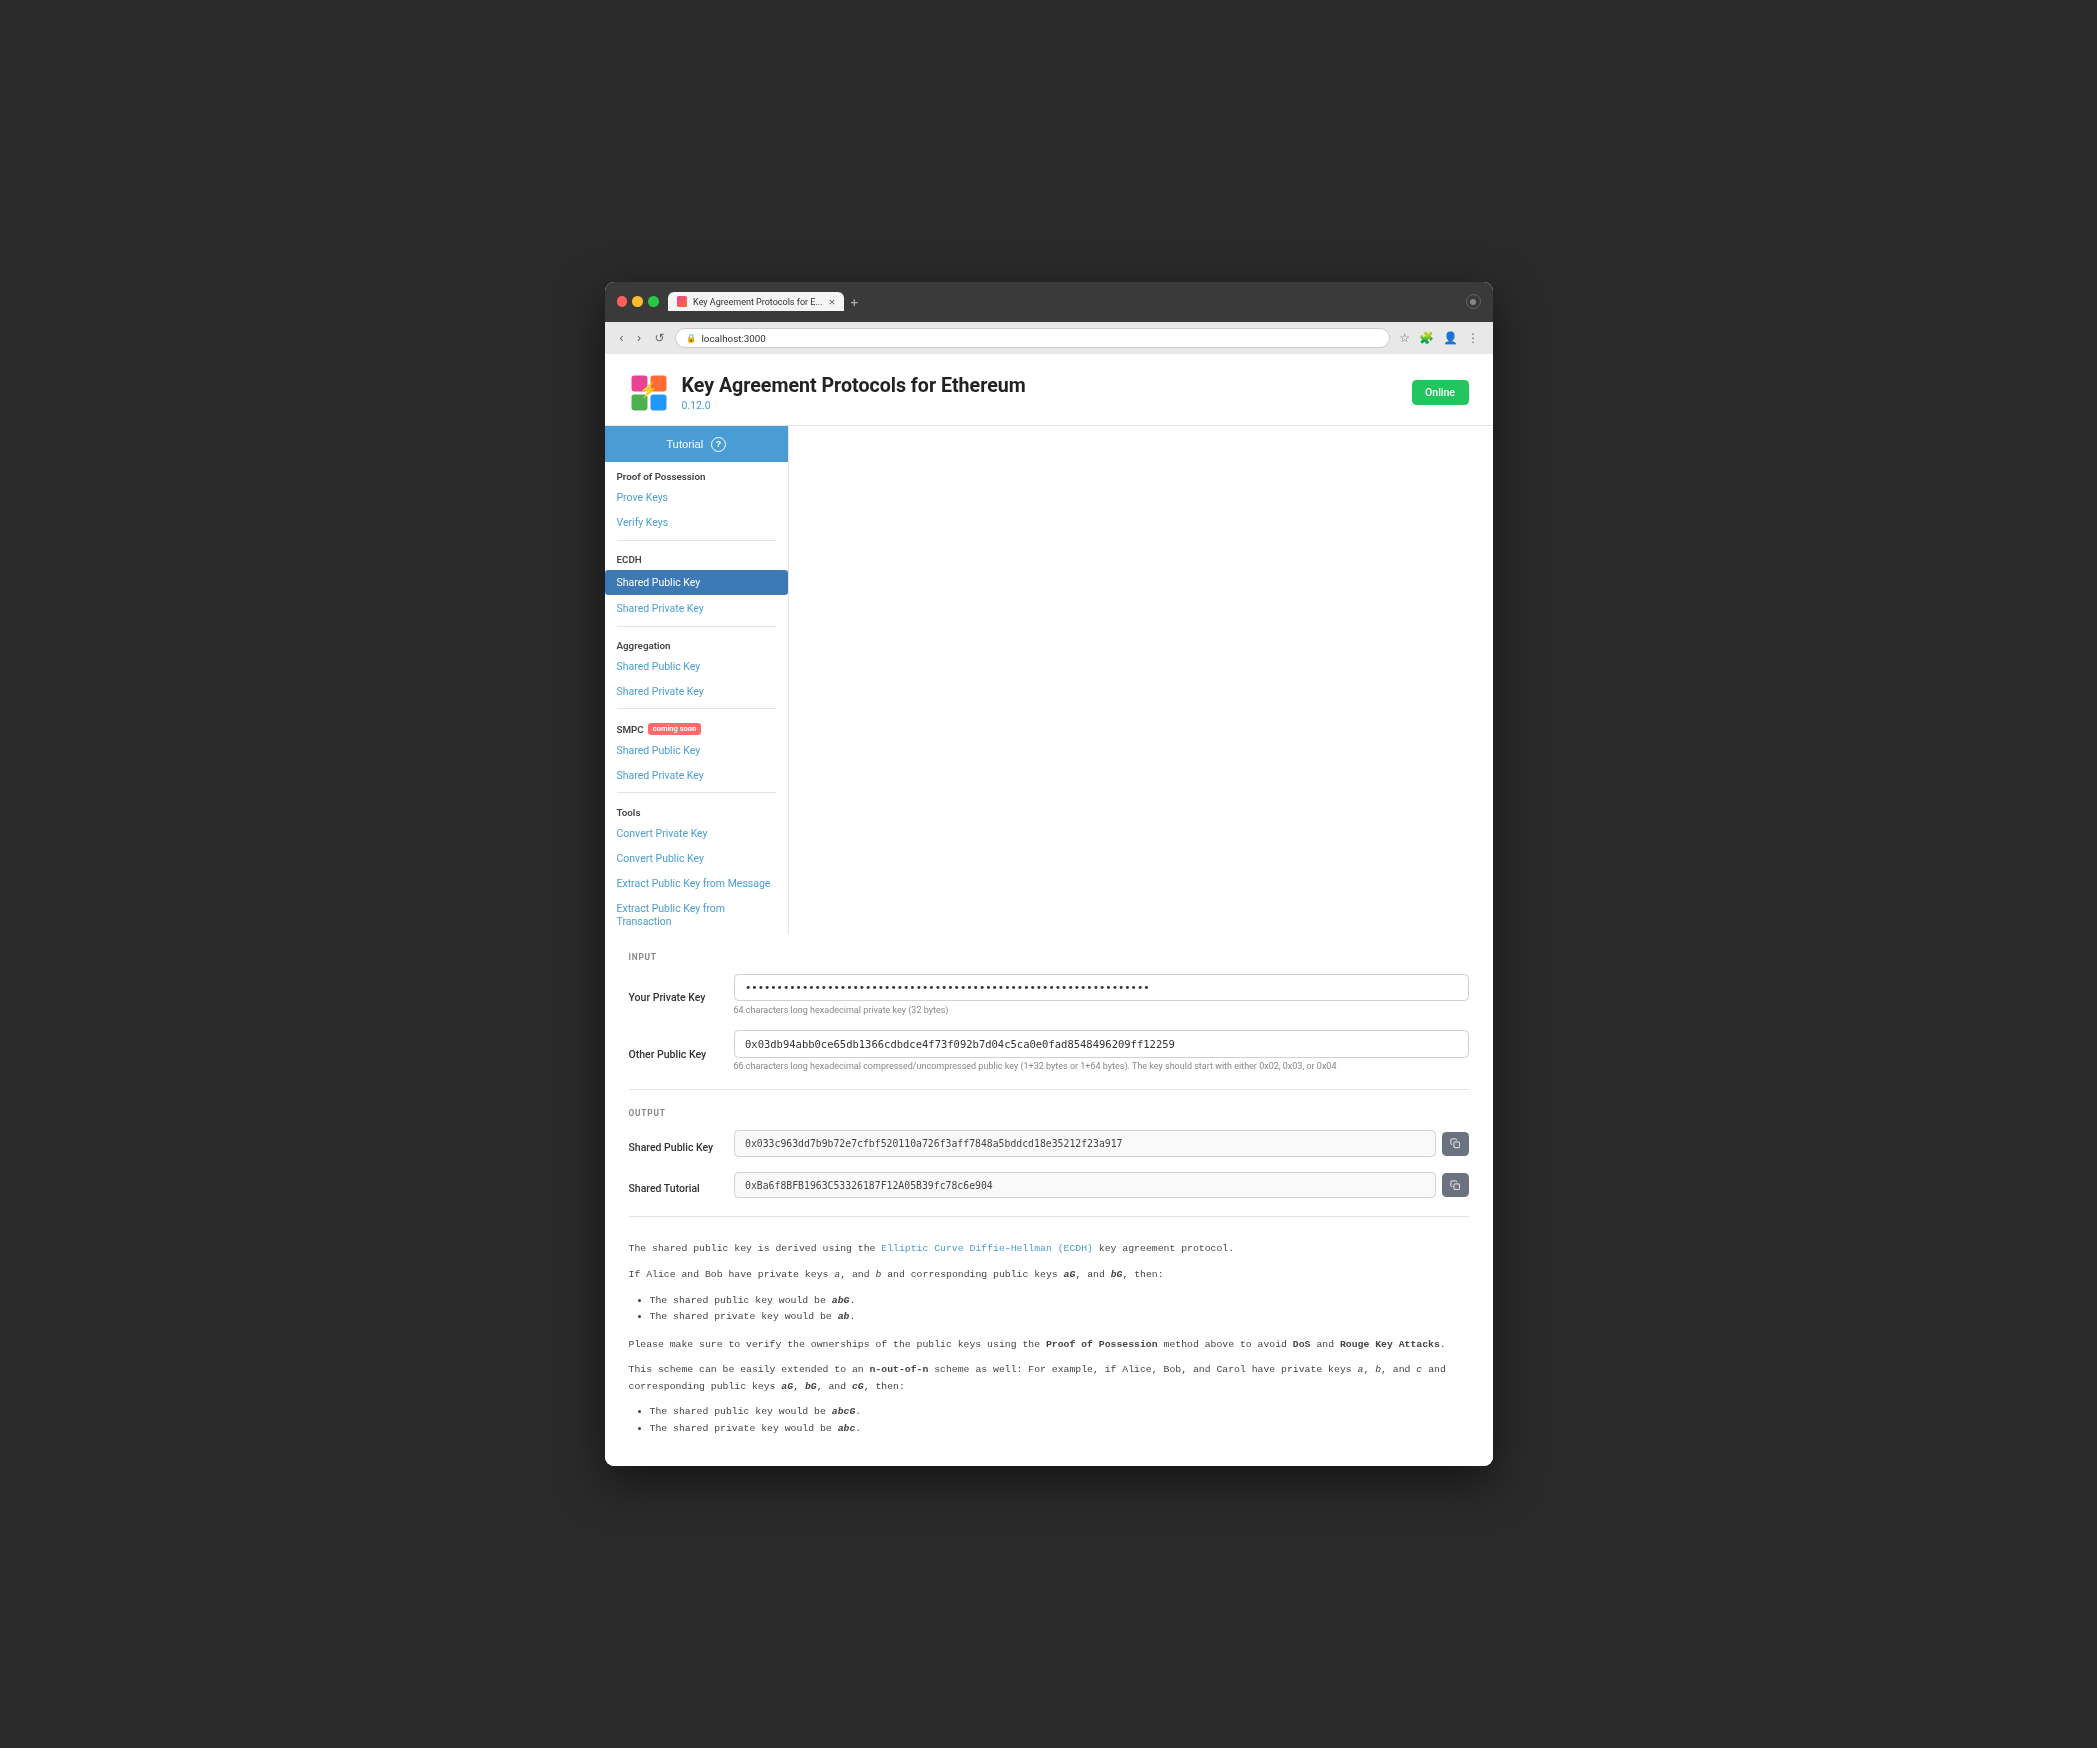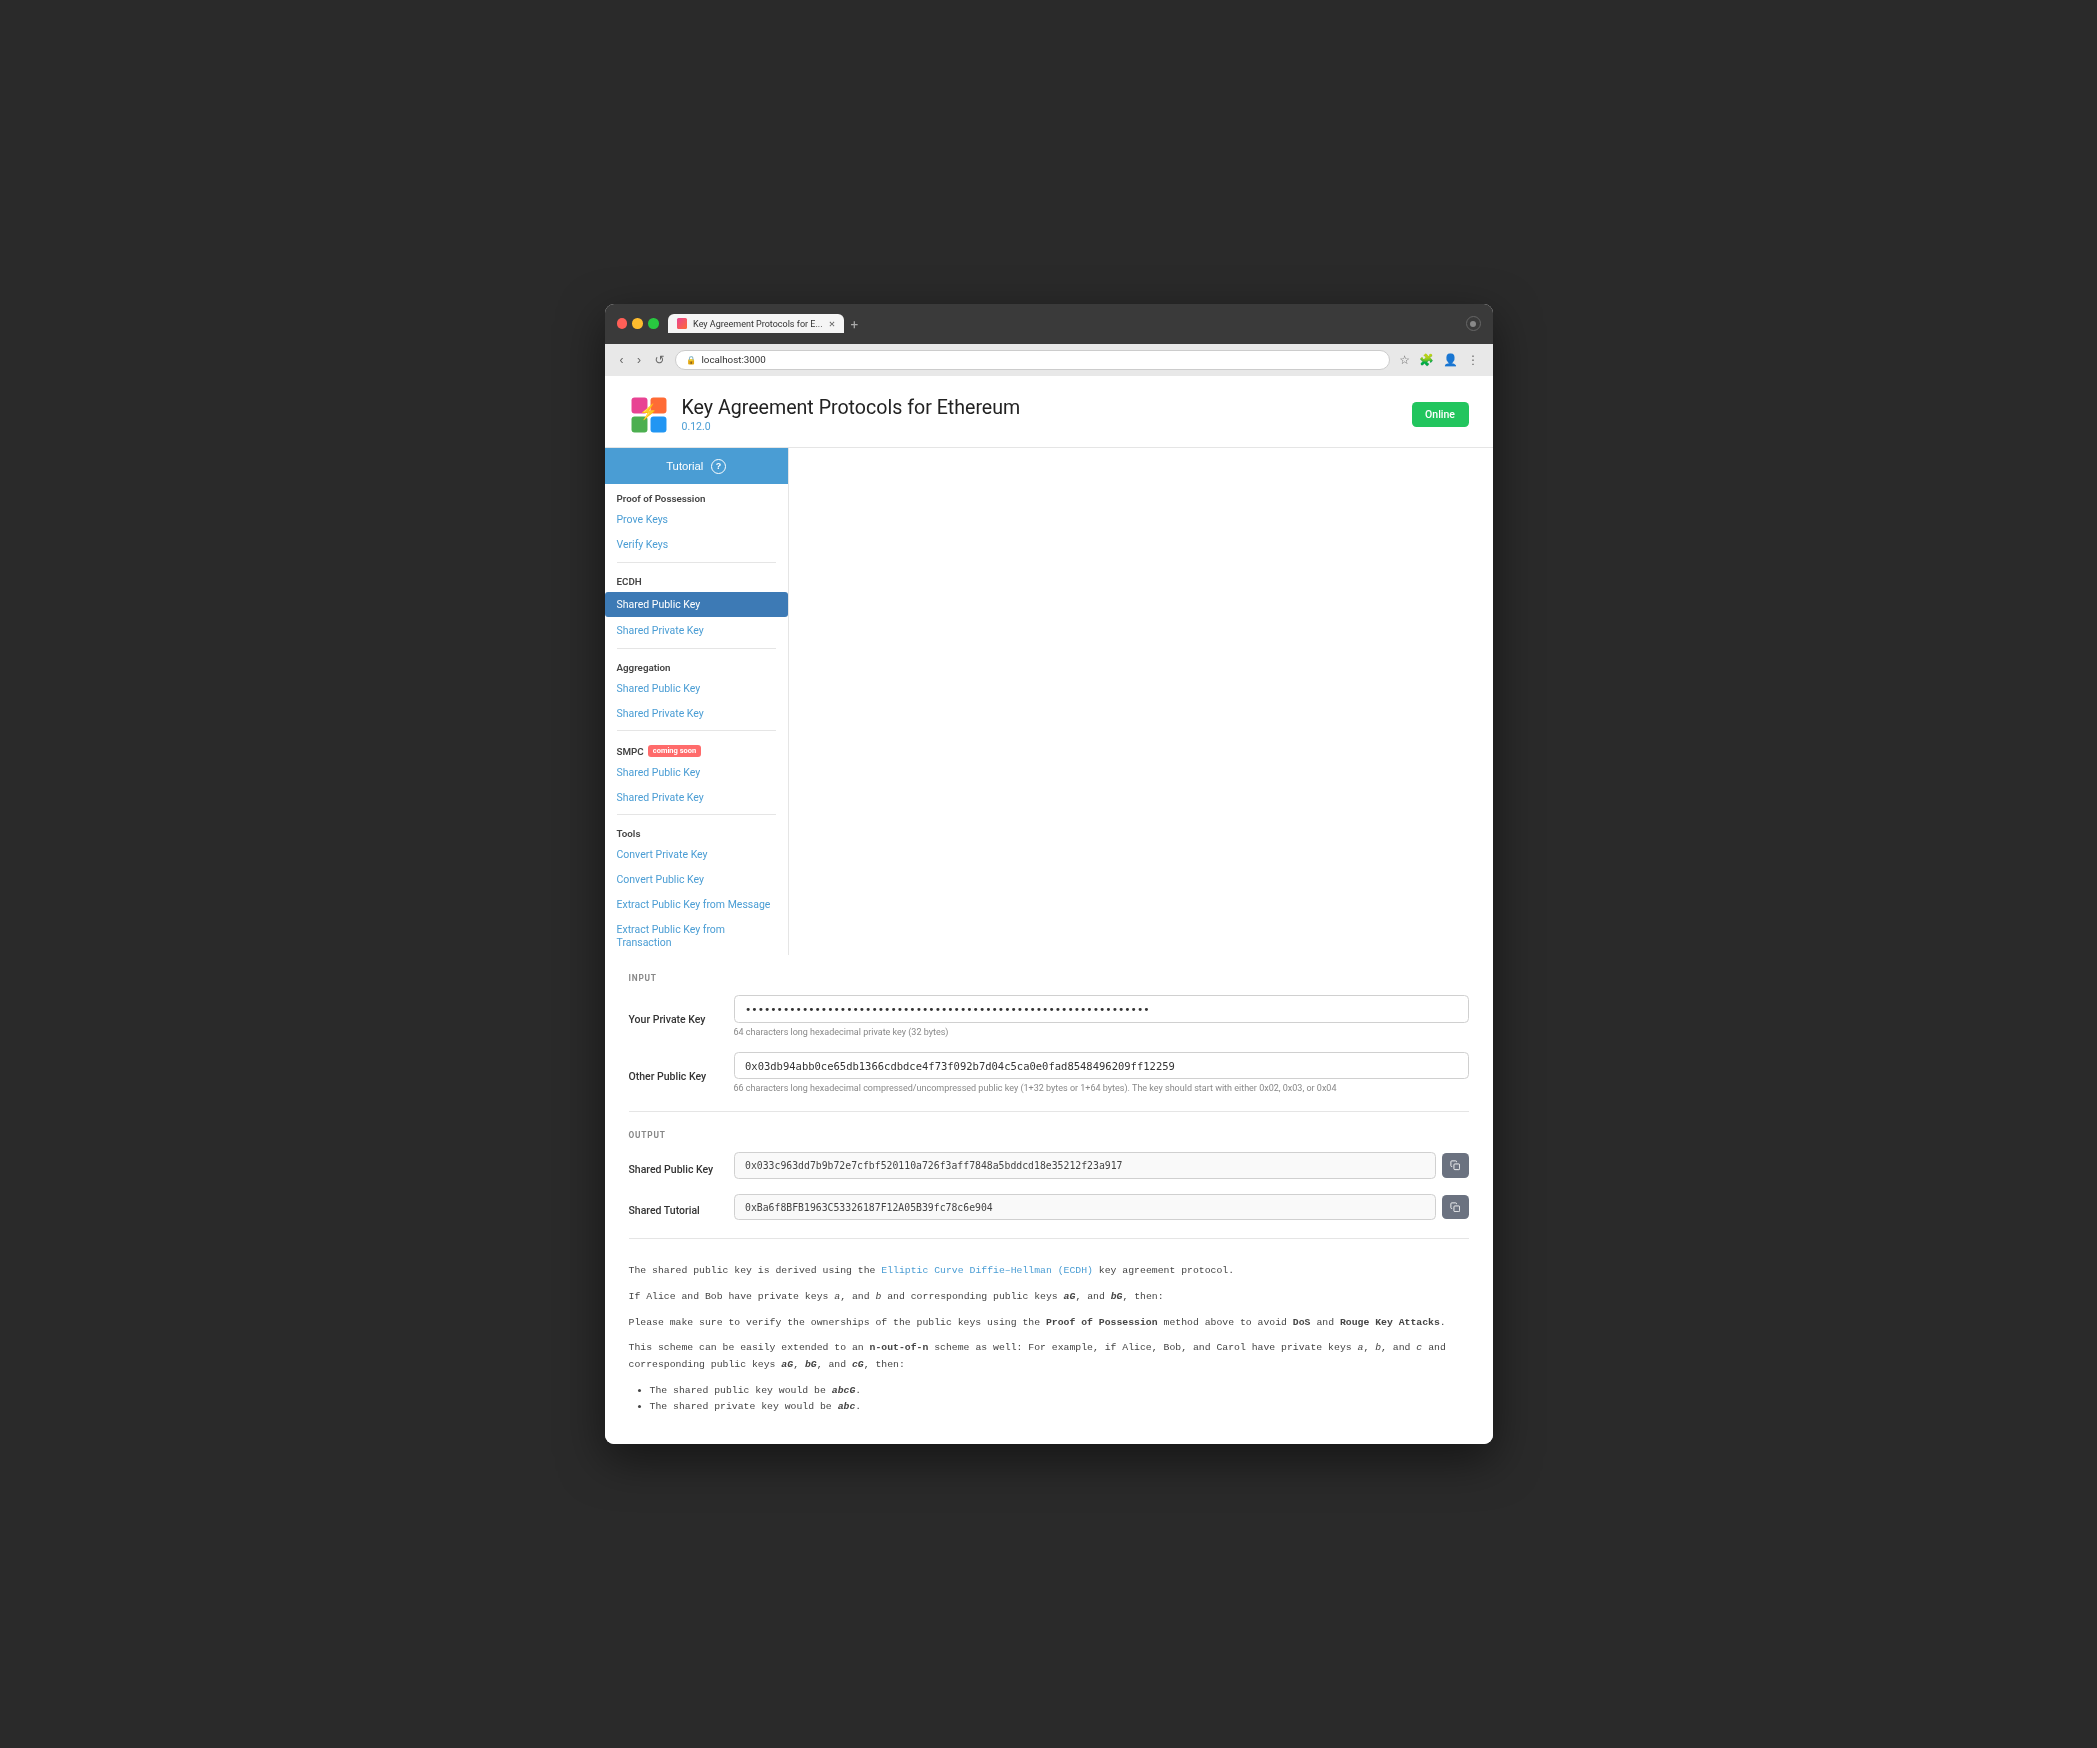--- a/index.html
+++ b/index.html
@@ -134,21 +134,21 @@
       display: flex;
       align-items: center;
       justify-content: center;
     }
     .logo-svg {
       width: 38px;
       height: 38px;
     }
     .header-title h1 {
       font-size: 19.6px;
-      font-weight: 400;
+      font-weight: 700;
       color: #222;
     }
     .header-title .version {
       font-size: 10.5px;
       color: #4a9dd4;
       margin-top: 1.5px;
     }
     .online-badge {
       background: #22c55e;
       color: white;
@@ -501,20 +501,24 @@
 
         <hr class="section-divider">
 
         <div class="info-section">
           <p class="info-text">
             The shared public key is derived using the <a href="#">Elliptic Curve Diffie–Hellman (ECDH)</a> key agreement protocol.
           </p>
           <p class="info-text">
             If Alice and Bob have private keys <em>a</em>, and <em>b</em> and corresponding public keys <strong><em>aG</em></strong>, and <strong><em>bG</em></strong>, then:
           </p>
+          <ul class="info-list">
+            <li>The shared public key would be <strong><em>abG</em></strong>.</li>
+            <li>The shared private key would be <strong><em>ab</em></strong>.</li>
+          </ul>
           <p class="info-text">
             Please make sure to verify the ownerships of the public keys using the <strong>Proof of Possession</strong> method above to avoid <strong>DoS</strong> and <strong>Rouge Key Attacks</strong>.
           </p>
           <p class="info-text">
             This scheme can be easily extended to an <strong>n-out-of-n</strong> scheme as well: For example, if Alice, Bob, and Carol have private keys <em>a</em>, <em>b</em>, and <em>c</em> and corresponding public keys <strong><em>aG</em></strong>, <strong><em>bG</em></strong>, and <strong><em>cG</em></strong>, then:
           </p>
           <ul class="info-list">
             <li>The shared public key would be <strong><em>abcG</em></strong>.</li>
             <li>The shared private key would be <strong><em>abc</em></strong>.</li>
           </ul>

